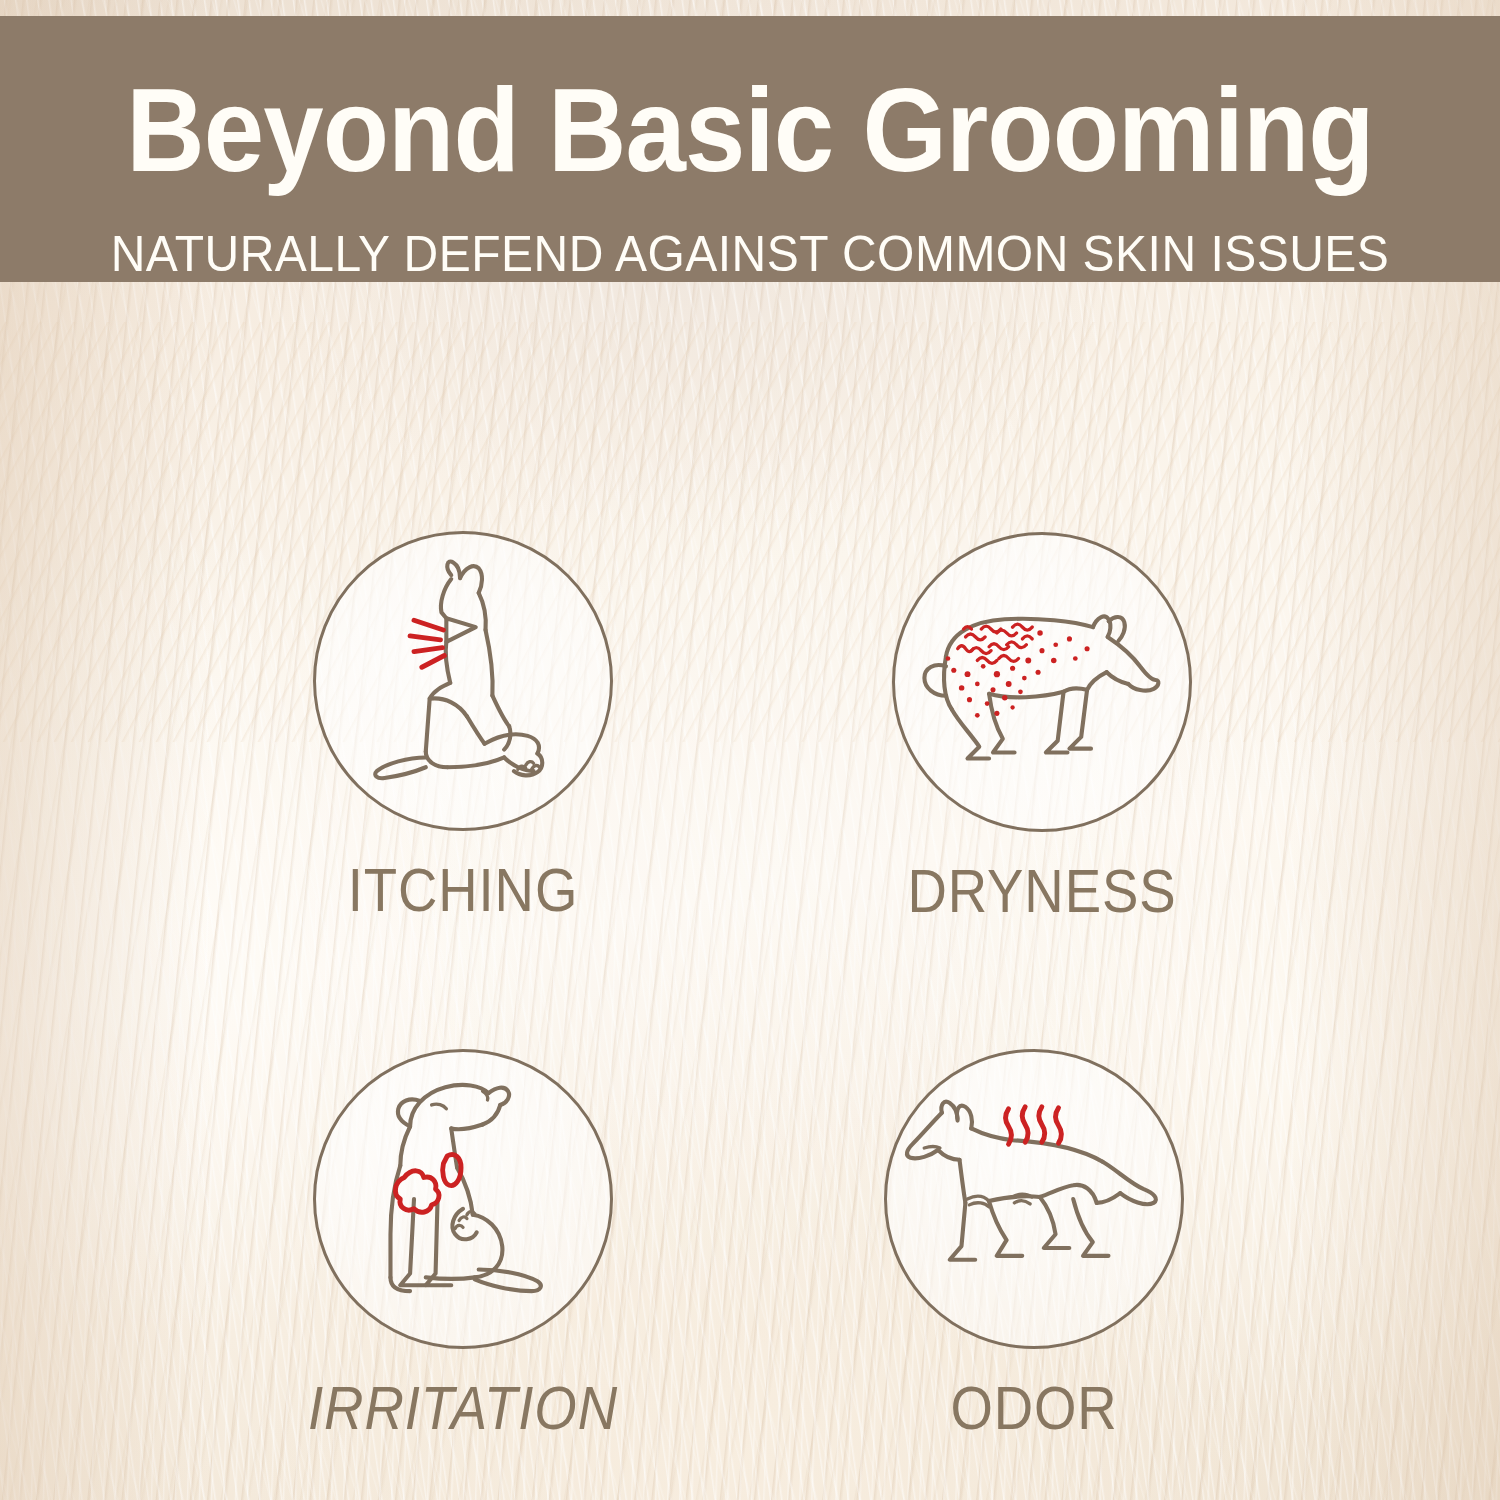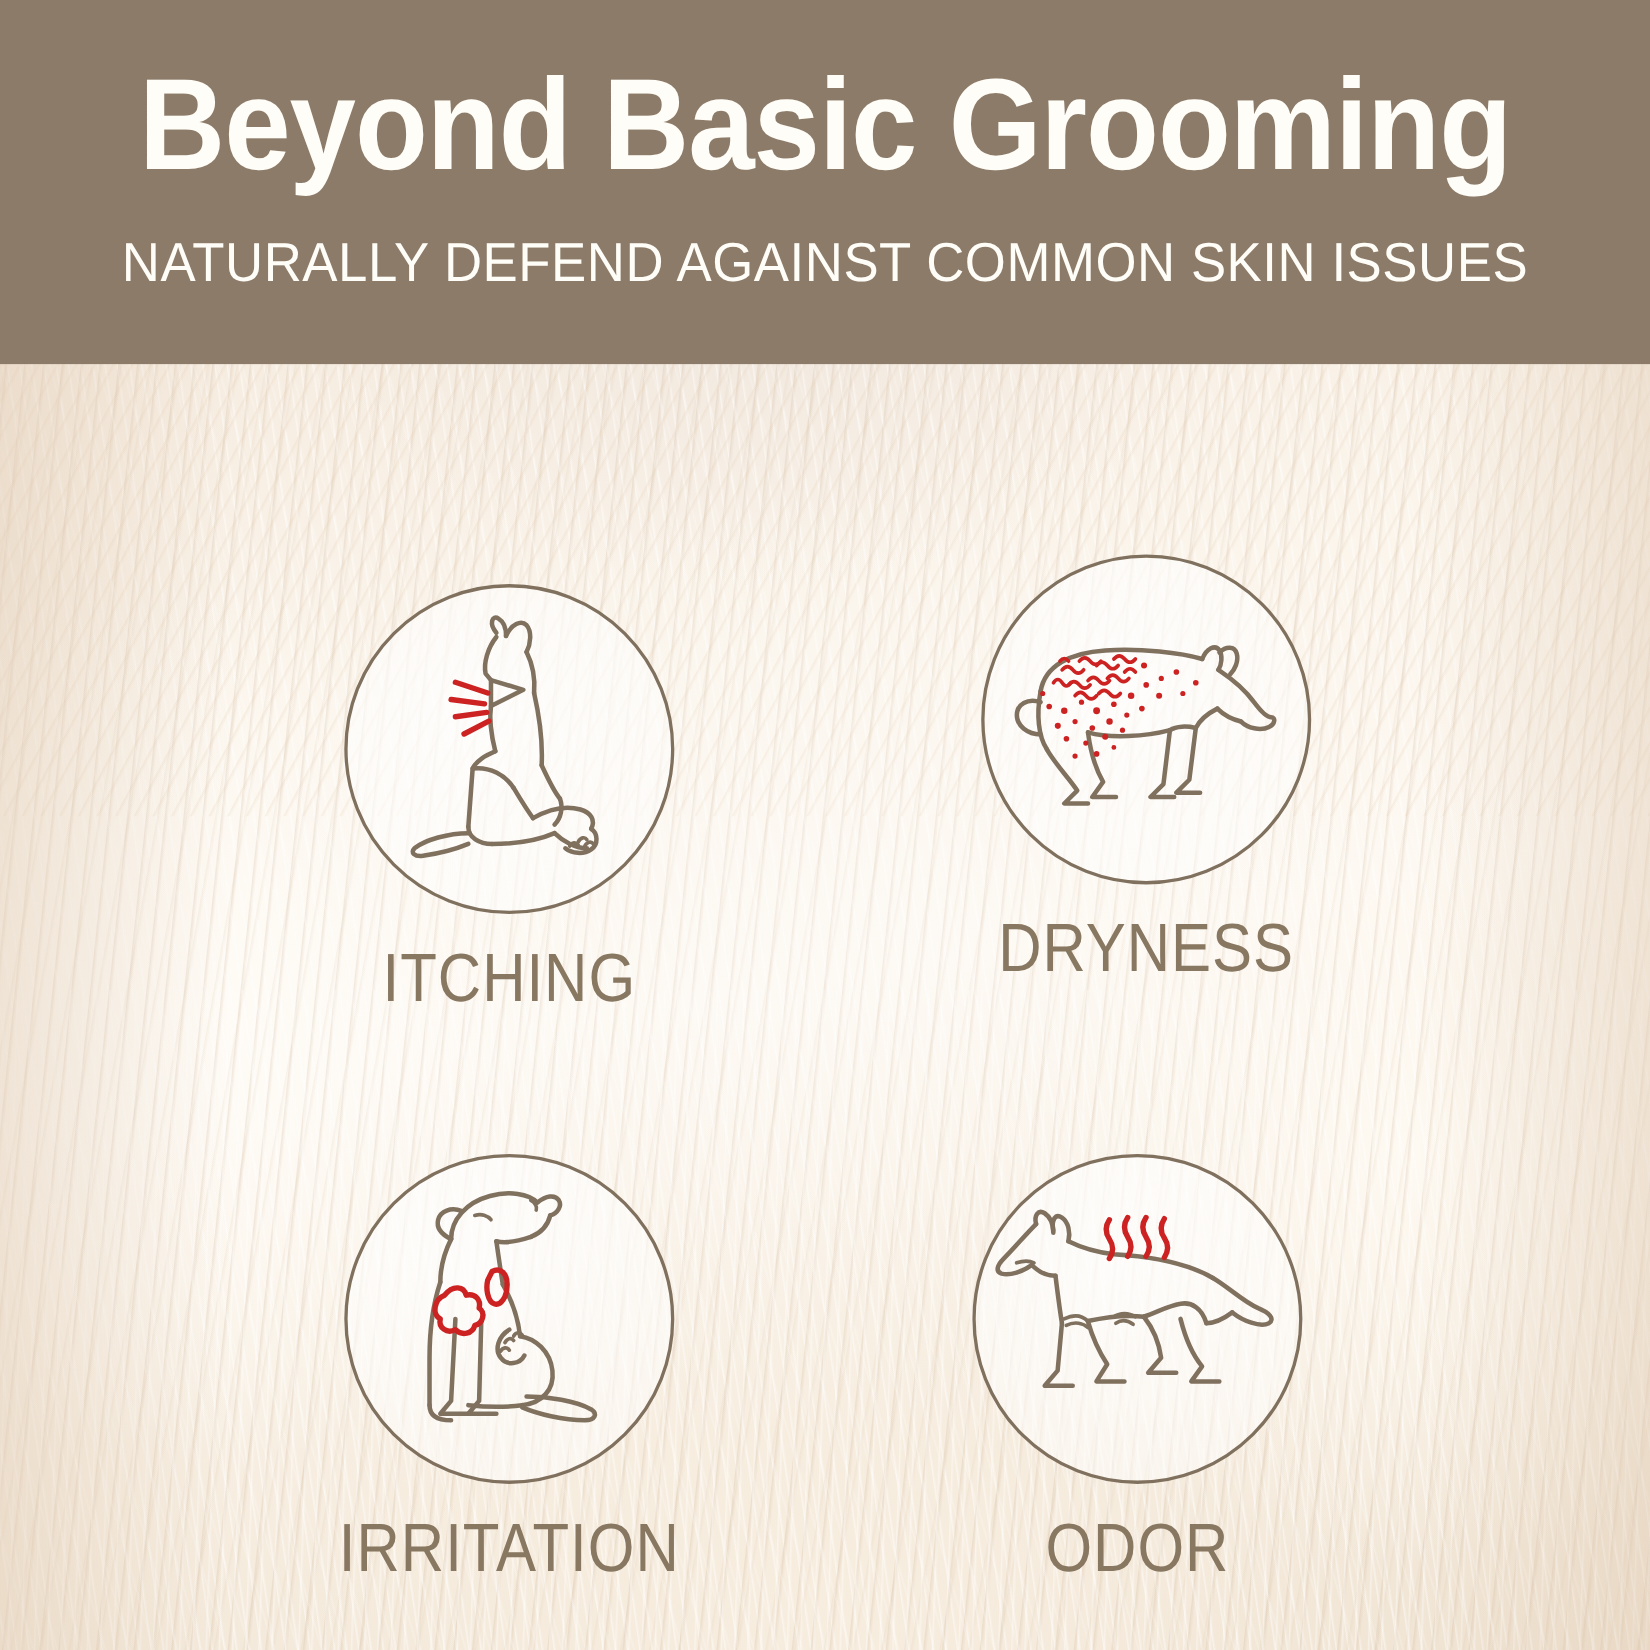--- a/index.html
+++ b/index.html
@@ -66,21 +66,21 @@
     opacity:.8;
   }
   #fur-vign{
     background:
       radial-gradient(ellipse 950px 760px at 50% 58%, rgba(255,255,255,.25) 0%, rgba(255,255,255,0) 60%),
       linear-gradient(90deg, rgba(222,200,176,.45) 0%, rgba(222,200,176,0) 14%, rgba(222,200,176,0) 86%, rgba(222,200,176,.42) 100%);
   }
 
   
   #header{
-    position:absolute;left:0;top:0;width:1500px;height:331px;
+    position:absolute;left:0;top:16px;width:1500px;height:266px;
     background:#8d7b69;
     z-index:5;
   }
   #title{
     position:absolute;left:0;top:48px;width:1500px;
     text-align:center;
     color:#fffdf7;
     font-family:"Liberation Sans", sans-serif;
     font-weight:bold;
     font-size:118px;
@@ -192,21 +192,21 @@
 
           <path class="r-line" d="M100 88 L130 98"></path>
           <path class="r-line" d="M96 104 L127 108"></path>
           <path class="r-line" d="M100 120 L129 116"></path>
           <path class="r-line" d="M108 136 L131 124"></path>
         </svg>
       </div>
       <div class="label">ITCHING</div>
     </div>
 
-    <div class="cell" style="left:832px;top:468px;">
+    <div class="cell" style="left:832px;top:496px;">
       <div class="circle">
         <svg viewBox="0 0 300 300" xmlns="http://www.w3.org/2000/svg">
 
           <path class="s-line" d="M52 124 C56 100 80 88 112 86 C146 84 182 88 202 94"></path>
 
           <path class="s-line" d="M202 94 C206 84 214 80 218 86 C221 91 220 99 217 104"></path>
           <path class="s-line" d="M218 88 C224 82 232 82 234 89 C236 96 232 104 228 108"></path>
           <path class="s-line" d="M217 104 C226 110 240 120 250 134 C256 142 262 148 266 148 C270 148 270 154 264 157 C256 161 244 158 238 152"></path>
           <path class="s-line" d="M238 152 C230 150 222 146 216 140"></path>
 
@@ -262,21 +262,21 @@
           <circle class="r-dot" cx="128" cy="160" r="2.4"></circle>
           <circle class="r-dot" cx="84" cy="184" r="2.4"></circle>
           <circle class="r-dot" cx="104" cy="182" r="2.6"></circle>
           <circle class="r-dot" cx="120" cy="176" r="2.2"></circle>
           <circle class="r-dot" cx="54" cy="126" r="2.4"></circle>
         </svg>
       </div>
       <div class="label">DRYNESS</div>
     </div>
 
-    <div class="cell" style="left:253px;top:1013px;">
+    <div class="cell" style="left:253px;top:1013px;font-style:italic;">
       <div class="circle">
         <svg viewBox="0 0 300 300" xmlns="http://www.w3.org/2000/svg">
 
           <path class="s-line" d="M96 76 C96 58 110 42 132 36 C150 31 168 34 176 42"></path>
           <path class="s-line" d="M176 42 C184 36 192 34 196 40 C199 45 195 52 188 54"></path>
           <path class="s-line" d="M188 54 C186 62 180 70 170 74"></path>
           <path class="s-thin" d="M170 40 C174 42 176 46 175 49"></path>
           <path class="s-line" d="M96 76 C88 72 82 66 84 58 C86 50 96 46 106 50"></path>
           <path class="s-line" d="M170 74 C158 78 146 80 138 78"></path>
           <path class="s-thin" d="M118 54 C124 52 130 54 133 58"></path>

